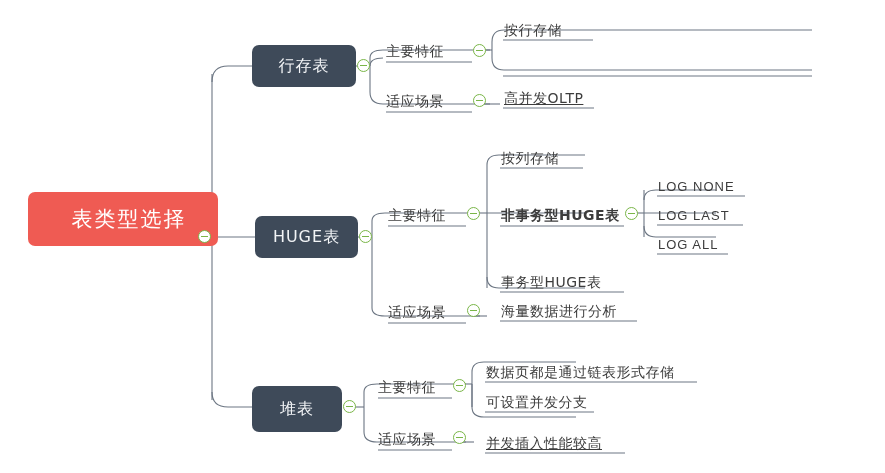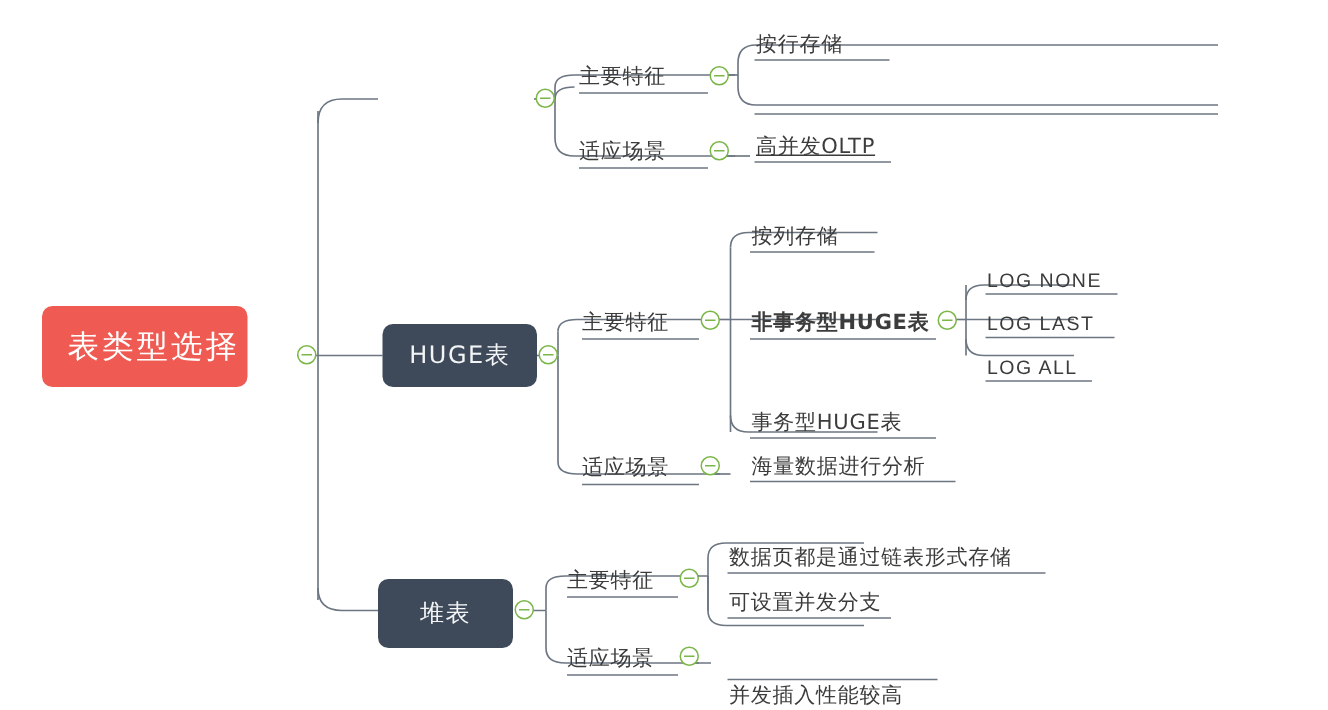--- a/index.html
+++ b/index.html
@@ -112,25 +112,28 @@
 
       <line x1="485" y1="382" x2="697" y2="382"></line>
       <line x1="485" y1="412" x2="594" y2="412"></line>
       <line x1="485" y1="453" x2="625" y2="453"></line>
 
       <line x1="378" y1="398" x2="452" y2="398"></line>
       <line x1="378" y1="450" x2="452" y2="450"></line>
     </g>
   </svg>
 
-  <div class="node root" style="left:28px;top:204px;width:137px;height:54px;padding-left:12px;">
+  <div class="node root" style="left:28px;top:192px;width:190px;height:54px;padding-left:12px;">
     <span>表类型选择</span>
   </div>
   <span class="toggle" style="left:198px;top:230px;"></span>
 
+  <div class="node main" style="left:252px;top:45px;width:104px;height:42px;">
+    <span>行存表</span>
+  </div>
   <span class="toggle" style="left:357px;top:59px;"></span>
 
   <span class="lbl" style="left:386px;top:44px;">主要特征</span>
   <span class="toggle" style="left:473px;top:44px;"></span>
 
   <span class="lbl" style="left:504px;top:23px;">按行存储</span>
 
   <span class="lbl" style="left:386px;top:94px;">适应场景</span>
   <span class="toggle" style="left:473px;top:94px;"></span>
   <span class="lbl" style="left:504px;top:91px;text-decoration:underline;">高并发OLTP</span>
@@ -164,15 +167,15 @@
   <span class="toggle" style="left:343px;top:400px;"></span>
 
   <span class="lbl" style="left:378px;top:380px;">主要特征</span>
   <span class="toggle" style="left:453px;top:379px;"></span>
 
   <span class="lbl" style="left:486px;top:365px;">数据页都是通过链表形式存储</span>
   <span class="lbl" style="left:486px;top:395px;">可设置并发分支</span>
 
   <span class="lbl" style="left:378px;top:432px;">适应场景</span>
   <span class="toggle" style="left:453px;top:431px;"></span>
-  <span class="lbl" style="left:486px;top:457px;">并发插入性能较高</span>
+  <span class="lbl" style="left:486px;top:436px;text-decoration:underline;">并发插入性能较高</span>
 
 </div>
 
 </body></html>

